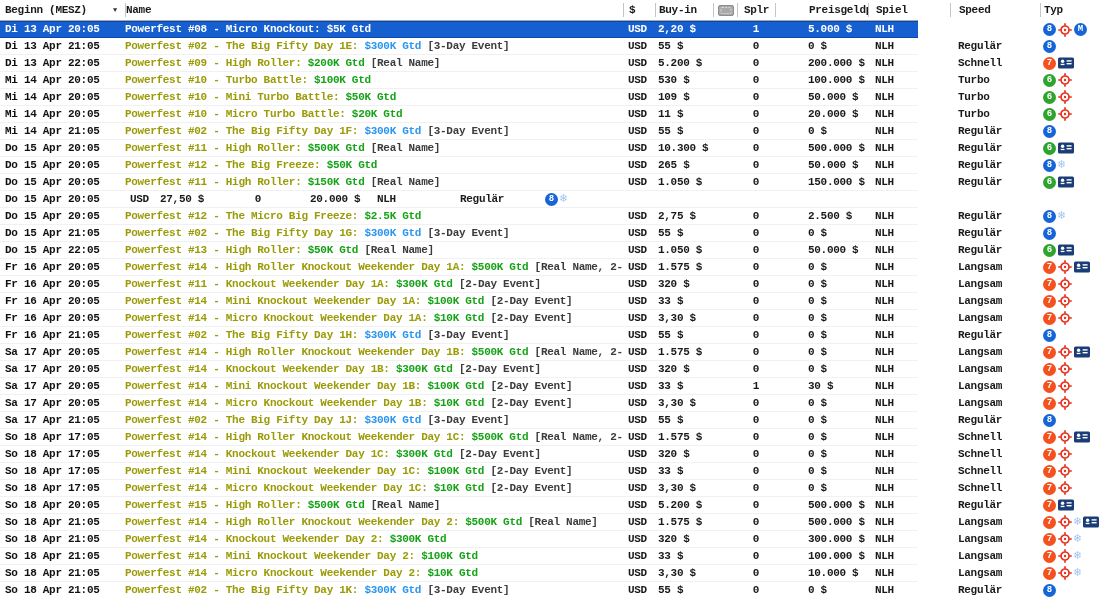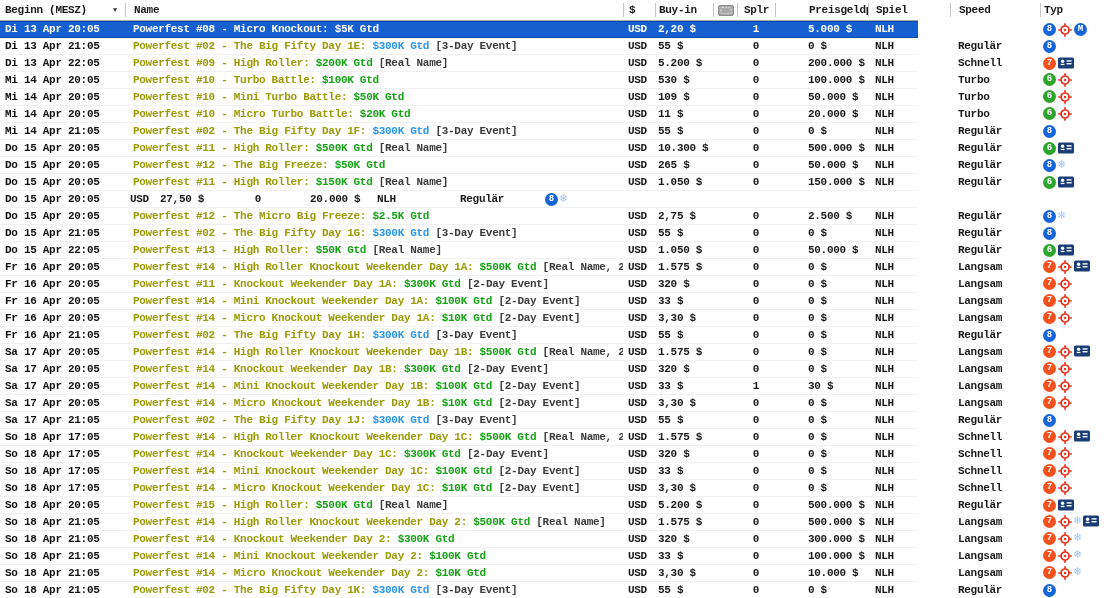--- a/index.html
+++ b/index.html
@@ -5,29 +5,29 @@
   html,body{margin:0;padding:0;background:#fff;}
   body{width:1107px;height:598px;overflow:hidden;}
   .lobby{width:918px;height:598px;font-family:Liberation Mono, monospace;
          font-size:11px;font-weight:bold;letter-spacing:-0.3px;color:#1a1a1a;}
   .hdr{display:flex;height:21px;align-items:center;background:#fff;
        border-bottom:1px solid #a9a9a9;box-sizing:border-box;}
   .hdr .cell{height:14px;line-height:14px;}
   .hdr .cell + .cell{border-left:1px solid #c6c6c6;}
   .cell{box-sizing:border-box;overflow:hidden;white-space:nowrap;flex:none;}
   .c-beginn{width:125px;padding-left:5px;display:flex;align-items:center;}
-  .c-name{width:498px;padding-left:8px;}
+  .c-name{width:498px;}
   .c-cur{width:32px;padding-left:5px;}
   .c-buyin{width:58px;padding-left:3px;}
   .c-ticket{width:24px;display:flex;align-items:center;justify-content:center;padding:0;}
   .c-splr{width:38px;text-align:center;padding:0;}
   .c-pool{width:93px;padding-left:33px;}
   .c-game{width:82px;padding-left:7px;}
   .c-speed{width:90px;padding-left:8px;}
-  .c-typ{width:67px;padding-left:3px;display:flex;align-items:flex-start;gap:2px;}
+  .c-typ{width:67px;padding-left:3px;display:flex;align-items:center;gap:2px;}
   .sort-arrow{margin-left:auto;margin-right:8px;font-size:7px;color:#333;}
   .rows{background:#fff;}
   .row{display:flex;height:17px;line-height:17px;align-items:center;
        background:#fff;border-bottom:1px solid #f1f1f1;box-sizing:border-box;}
   .row .rc-date{color:#111;}
   .n-main{color:#9b9b08;}
   .n-gtd.green{color:#17a317;}
   .n-gtd.blue{color:#2b96f0;}
   .n-suffix{color:#3c3c3c;}
   .row.selected{background:#155fd0;border-top:1px solid #0c48aa;border-bottom:1px solid #0c48aa;}

